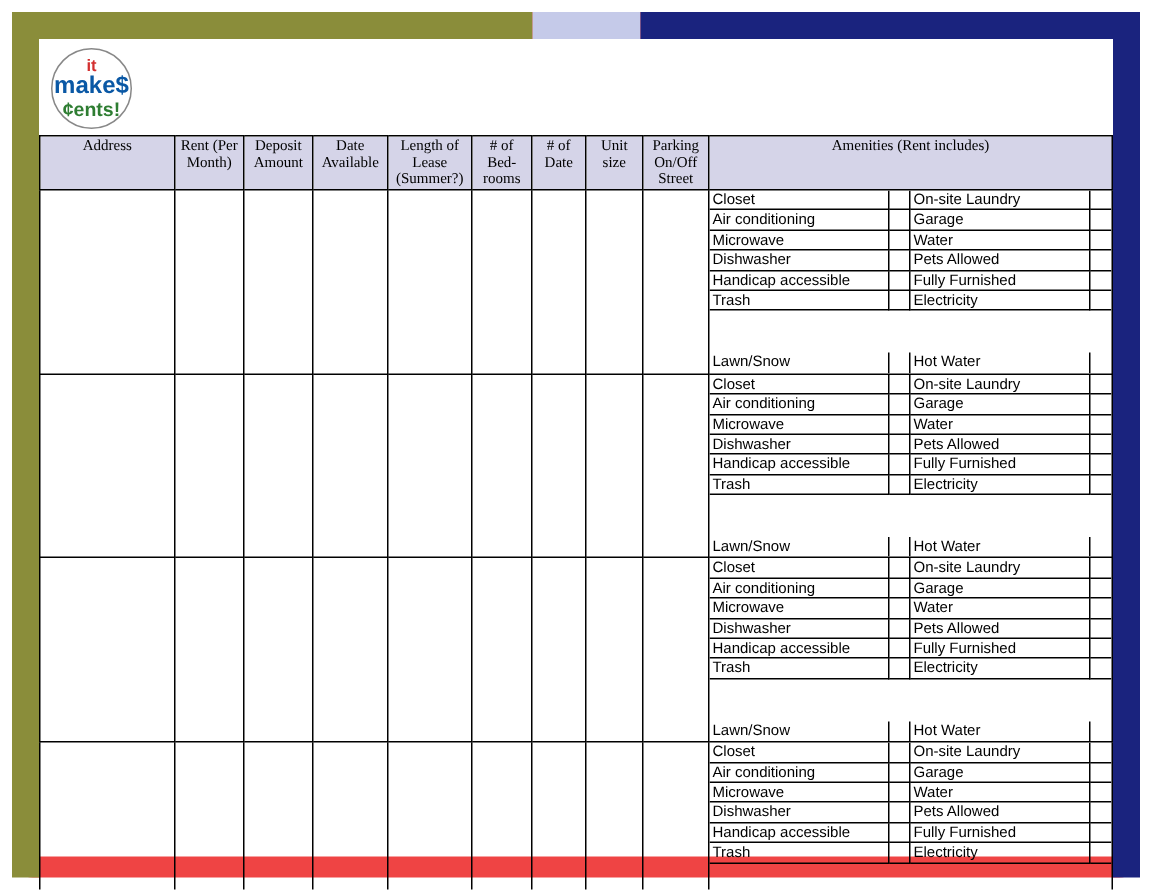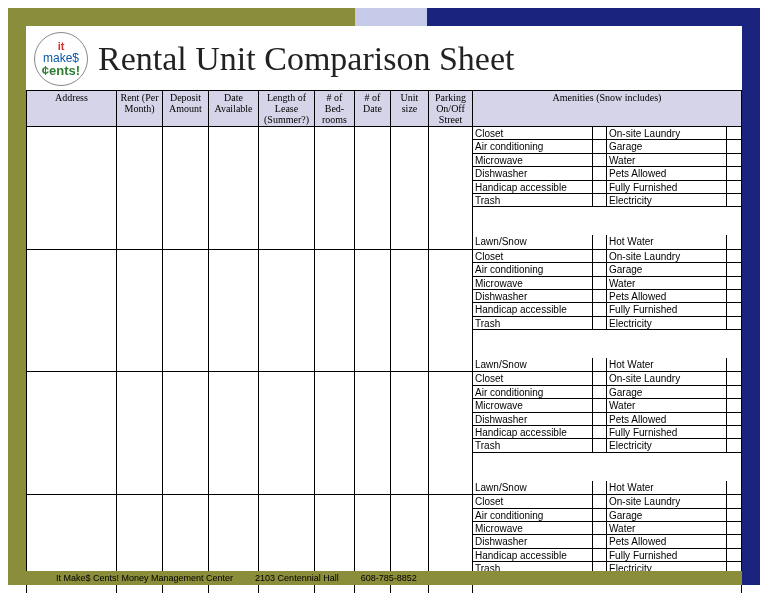--- a/index.html
+++ b/index.html
@@ -39,21 +39,21 @@
     padding: 6px 8px 4px 8px;
   }
   .logo {
     width: 54px; height: 54px; border-radius: 50%;
     border: 1px solid #888; position: relative;
     display: flex; align-items: center; justify-content: center;
     font-size: 8px; line-height: 1; text-align: center;
     background: #fff;
   }
   .logo .t1 { color: #d32f2f; font-weight: bold; font-size: 11px; display:block;}
-  .logo .t2 { color: #0a58a5; font-weight: normal; font-size: 12px; display:block;text-align:center;}
+  .logo .t2 { color: #0a58a5; font-weight: bold; font-size: 16px; display:block;text-align:center;}
   .logo .t3 { color: #2e7d32; font-weight: bold; font-size: 13px; display:block;}
   .title {
     font-family: Georgia, 'Times New Roman', serif;
     font-size: 34px; color: #222;
   }
   table.sheet {
     border-collapse: collapse; width: 100%;
     font-size: 10px; color: #000;
     table-layout: fixed;
   }
@@ -104,21 +104,20 @@
 
   <div class="inner">
     <div class="header">
       <div class="logo">
         <div>
           <span class="t1">it</span>
           <span class="t2">make$</span>
           <span class="t3">¢ents!</span>
         </div>
       </div>
-      <div class="title">Rental Unit Comparison Sheet</div>
     </div>
 
     <table class="sheet">
       <colgroup>
         <col style="width:90px">
           <col style="width:46px">
           <col style="width:46px">
         <col style="width:50px">
           <col style="width:56px">
           <col style="width:40px">
@@ -131,21 +130,21 @@
         <tr>
           <th>Address</th>
           <th>Rent (Per Month)</th>
           <th>Deposit Amount</th>
           <th>Date Available</th>
           <th>Length of Lease (Summer?)</th>
           <th># of Bed- rooms</th>
           <th># of Date</th>
           <th>Unit size</th>
           <th>Parking On/Off Street</th>
-          <th>Amenities (Snow includes)</th>
+          <th>Amenities (Rent includes)</th>
         </tr>
       </thead>
       <tbody id="tbody">
           <tr>
             <td class="blank"></td>
             <td class="blank"></td>
             <td class="blank"></td>
             <td class="blank"></td>
             <td class="blank"></td>
             <td class="blank"></td>
@@ -311,18 +310,13 @@
                 <div class="cb lastrow"></div>
                 <div class="lastrow">Hot Water</div>
                 <div class="cb lastrow"></div>
               </div>
             </td>
           </tr>
         </tbody>
     </table>
   </div>
 
-  <div class="footer">
-    <span>It Make$ Cents! Money Management Center</span>
-    <span>2103 Centennial Hall</span>
-    <span>608-785-8852</span>
-  </div>
 </div>
 
 </body></html>

